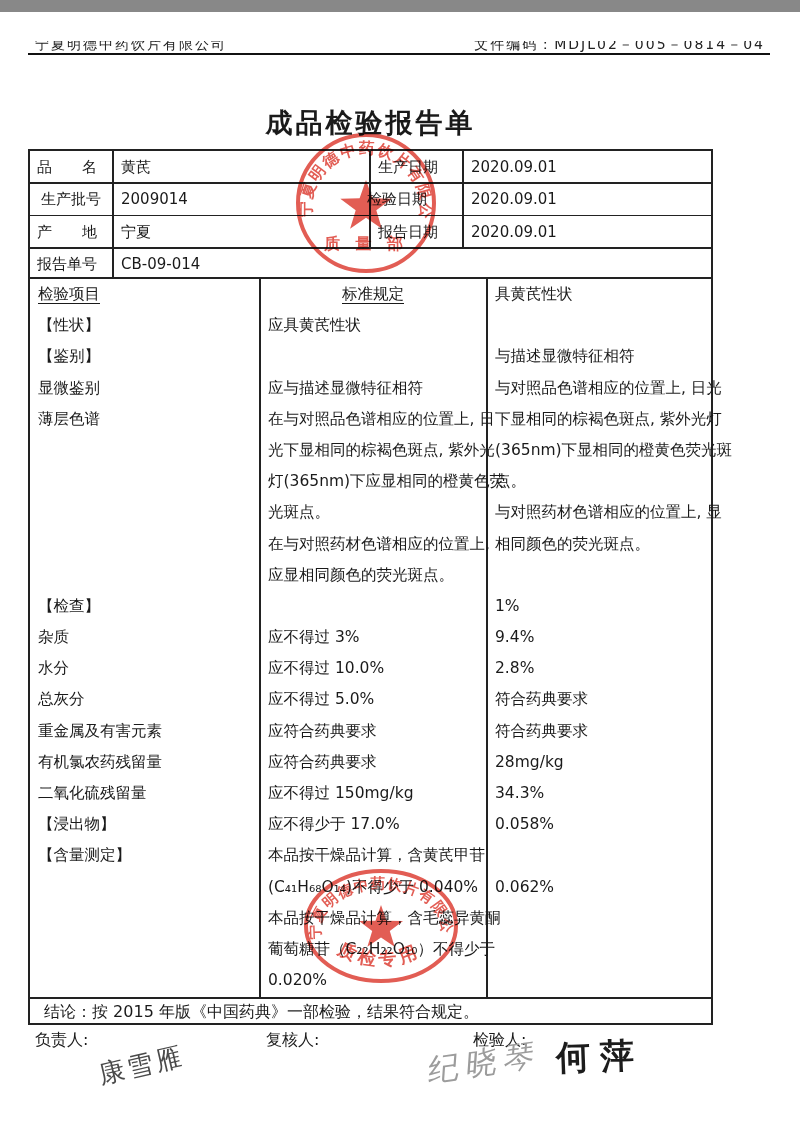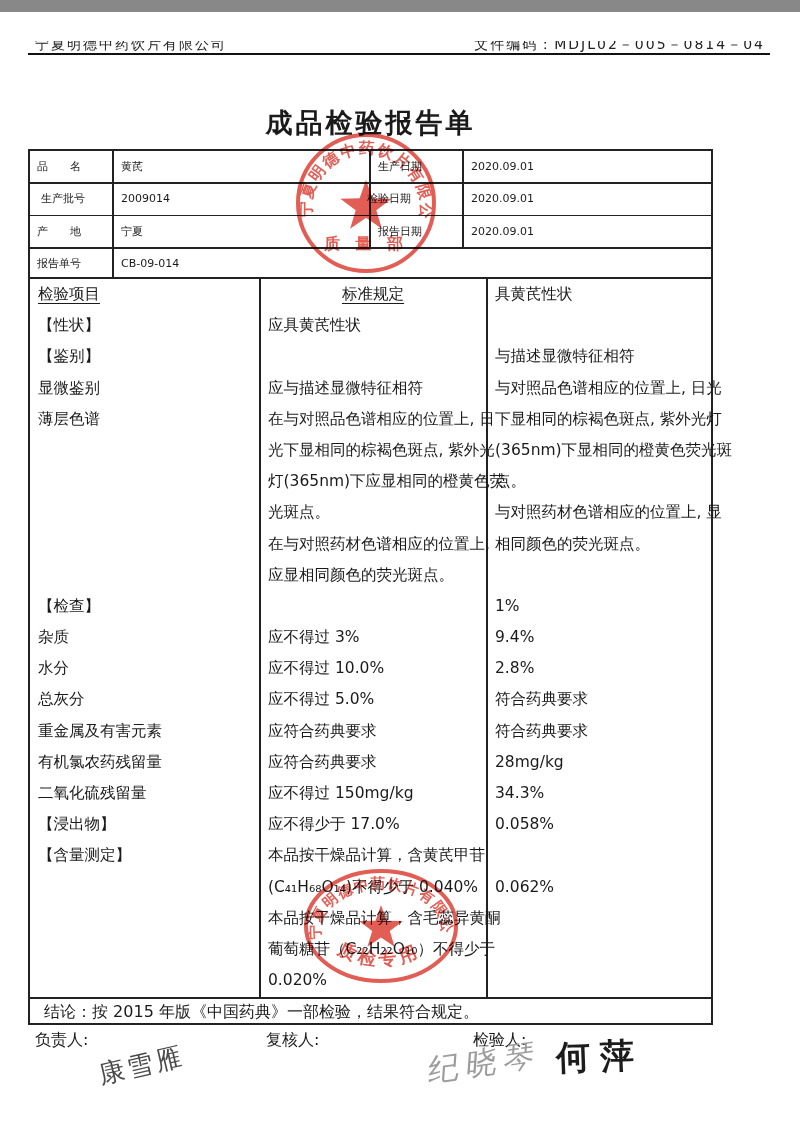--- a/index.html
+++ b/index.html
@@ -13,21 +13,21 @@
   .runhead span{display:block;margin-top:-5px;font-size:14px;color:#222;letter-spacing:2px;white-space:nowrap;}
   .runhead.left{left:35px;width:300px;}
   .runhead.right{left:430px;width:335px;text-align:right;}
   .head-rule{position:absolute;left:28px;top:41px;width:742px;height:2px;background:#111;}
 
   .title{position:absolute;left:28px;top:93px;width:685px;text-align:center;
     font-size:27px;font-weight:bold;letter-spacing:3px;font-family:Liberation Mono, monospace;}
 
   
   .info{position:absolute;left:28px;top:137px;width:685px;height:130px;border:2px solid #222;box-sizing:border-box;}
-  .cell{position:absolute;box-sizing:border-box;font-size:11px;line-height:30px;padding:0 7px;white-space:nowrap;overflow:visible;}
+  .cell{position:absolute;box-sizing:border-box;font-size:15px;line-height:30px;padding:0 7px;white-space:nowrap;overflow:visible;}
   .hline{position:absolute;left:0;width:100%;height:1.5px;background:#222;}
   .vline{position:absolute;top:0;width:1.5px;background:#222;}
 
   
   .main{position:absolute;left:28px;top:265px;width:685px;height:722px;border:2px solid #222;box-sizing:border-box;}
   .main .v1{left:229px;height:100%;}
   .main .v2{left:456px;height:100%;}
   .mcol{position:absolute;top:0;bottom:0;}
   .mcol.c1{left:0;width:229px;}
   .mcol.c2{left:230px;width:226px;}

